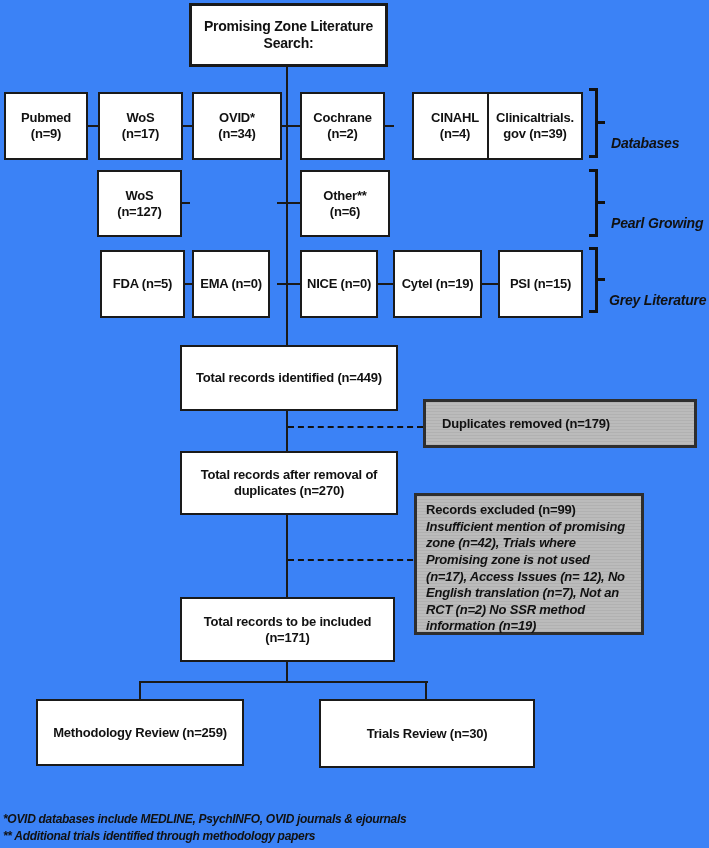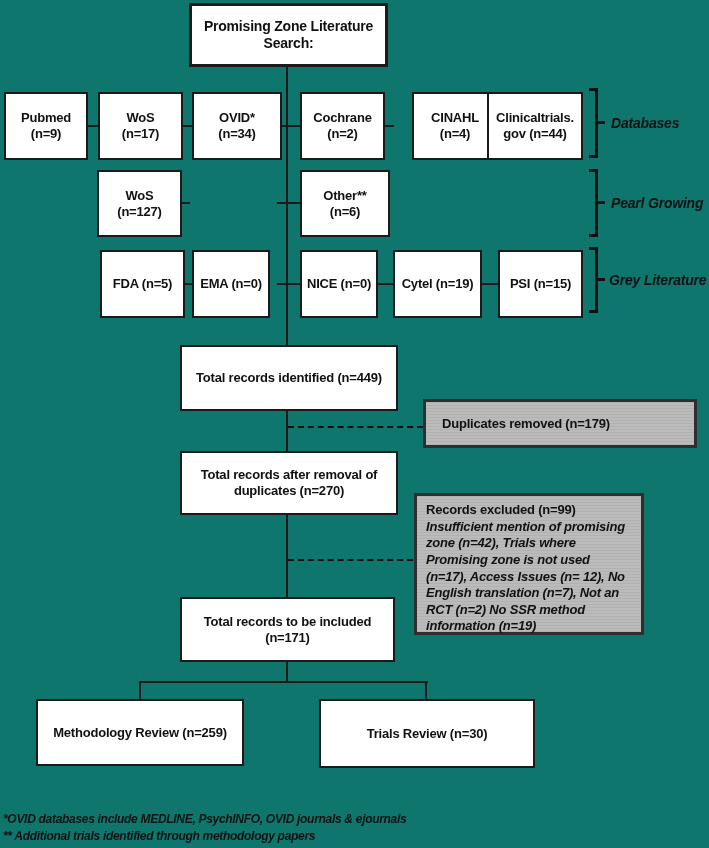--- a/index.html
+++ b/index.html
@@ -1,17 +1,17 @@
 <!DOCTYPE html>
 <html><head>
 <meta charset="utf-8">
 <style>
   html,body{margin:0;padding:0;background:#ffffff;}
   .canvas{
-    position:relative;width:709px;height:848px;background:#0f766e;overflow:hidden;
+    position:relative;width:709px;height:848px;background:#3b82f6;overflow:hidden;
     font-family:"Liberation Sans","DejaVu Sans",sans-serif;color:#111111;
   }
   .box{
     position:absolute;border:2px solid #1a1a1a;background:#ffffff;
     display:flex;align-items:center;justify-content:center;text-align:center;
     font-weight:bold;font-size:13px;line-height:1.22;box-sizing:border-box;
     letter-spacing:-0.2px;
   }
   .box .lbl{white-space:pre-line;padding:1px 2px;}
   .title-box{font-size:14px;}
@@ -29,21 +29,21 @@
   .excluded .reasons{font-style:italic;font-weight:bold;}
   .line{position:absolute;background:#1a1a1a;}
   .dash{position:absolute;border-top:2px dashed #111111;height:0;}
   .bracket{
     position:absolute;width:9px;box-sizing:border-box;background:transparent;
     border-top:3px solid #111;border-bottom:3px solid #111;border-right:3px solid #111;
   }
   .tick{position:absolute;height:3px;width:8px;background:#111;}
   .bracket-label{
     position:absolute;font-weight:bold;font-style:italic;font-size:14px;
-    white-space:nowrap;letter-spacing:-0.2px;
+    white-space:nowrap;letter-spacing:-0.2px;margin-top:20px;
   }
   .footnote{
     position:absolute;font-weight:bold;font-style:italic;font-size:12px;
     white-space:nowrap;letter-spacing:-0.3px;
   }
 </style>
 </head>
 <body>
 
 <div class="canvas">
@@ -95,21 +95,21 @@
   <div class="box" style="left:300px;top:92px;width:85px;height:68px">
     <span class="lbl">Cochrane
 (n=2)</span>
     </div>
   <div class="box" style="left:412px;top:92px;width:86px;height:68px">
     <span class="lbl">CINAHL
 (n=4)</span>
     </div>
   <div class="box" style="left:487px;top:92px;width:96px;height:68px">
     <span class="lbl">Clinicaltrials.
-gov (n=44)</span>
+gov (n=39)</span>
     </div>
 
   <div class="box" style="left:97px;top:170px;width:85px;height:67px">
     <span class="lbl">WoS
 (n=127)</span>
     </div>
   <div class="box" style="left:300px;top:170px;width:90px;height:67px">
     <span class="lbl">Other**
 (n=6)</span>
     </div>

